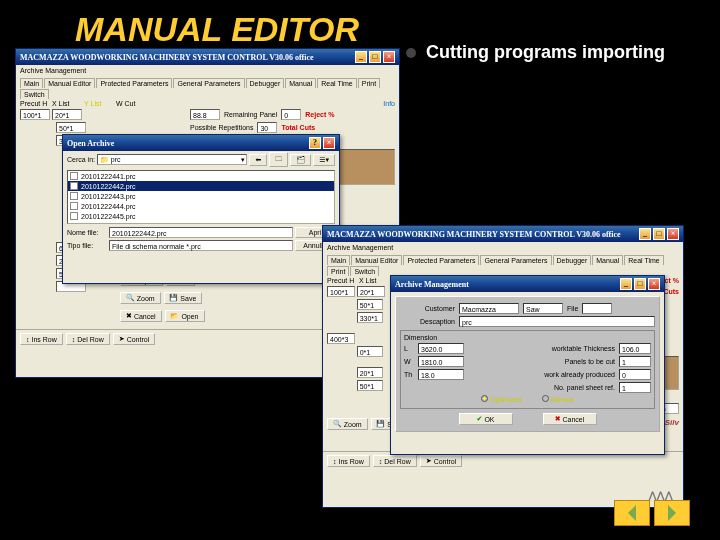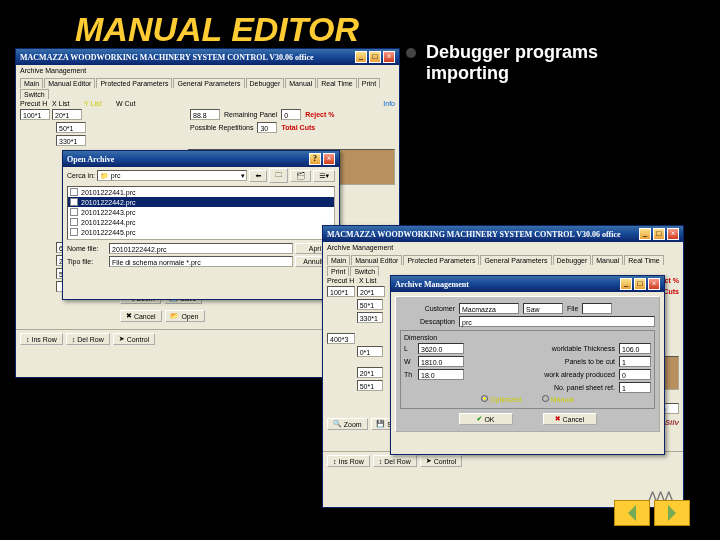--- a/index.html
+++ b/index.html
@@ -42,21 +42,21 @@
   .yellow { color: #cc0; }
   .logo { position: absolute; right: 10px; bottom: 6px; color: #777; font: bold 10px Arial; }
 </style>
 </head>
 <body>
 
 <div class="title">MANUAL EDITOR</div>
 
 <ul class="bullets">
   <li>
-      <span>Debugger programs importing</span>
+      <span>Cutting programs importing</span>
     </li>
 </ul>
 
 <div class="win" style="top:48px; left:15px; width:385px; height:330px;">
   <div class="tb">
     <span>MACMAZZA WOODWORKING MACHINERY SYSTEM CONTROL  V30.06 office</span>
     <span class="spacer"></span>
     <div class="wbtn">_</div>
     <div class="wbtn">□</div>
     <div class="wbtn red">×</div>
@@ -160,21 +160,21 @@
       </div>
     </div>
   </div>
   <div class="toolbar" style="border-top:1px solid #aca899;margin-top:4px">
     <span class="btn">↕<span>Ins Row</span></span>
     <span class="btn">↕<span>Del Row</span></span>
     <span class="btn">➤<span>Control</span></span>
   </div>
 </div>
 
-<div class="win" style="top:150px; left:62px; width:278px; height:150px;">
+<div class="win" style="top:134px; left:62px; width:278px; height:150px;">
   <div class="tb">
     <span>Open Archive</span>
     <span class="spacer"></span>
     <div class="wbtn">?</div>
     <div class="wbtn red">×</div>
   </div>
   <div class="row">
     <span>Cerca in:</span>
     <span class="field" style="flex:1;display:flex;align-items:center;gap:2px">📁<span>prc</span><span style="flex:1"></span>▾</span>
     <span class="btn">⬅</span>

